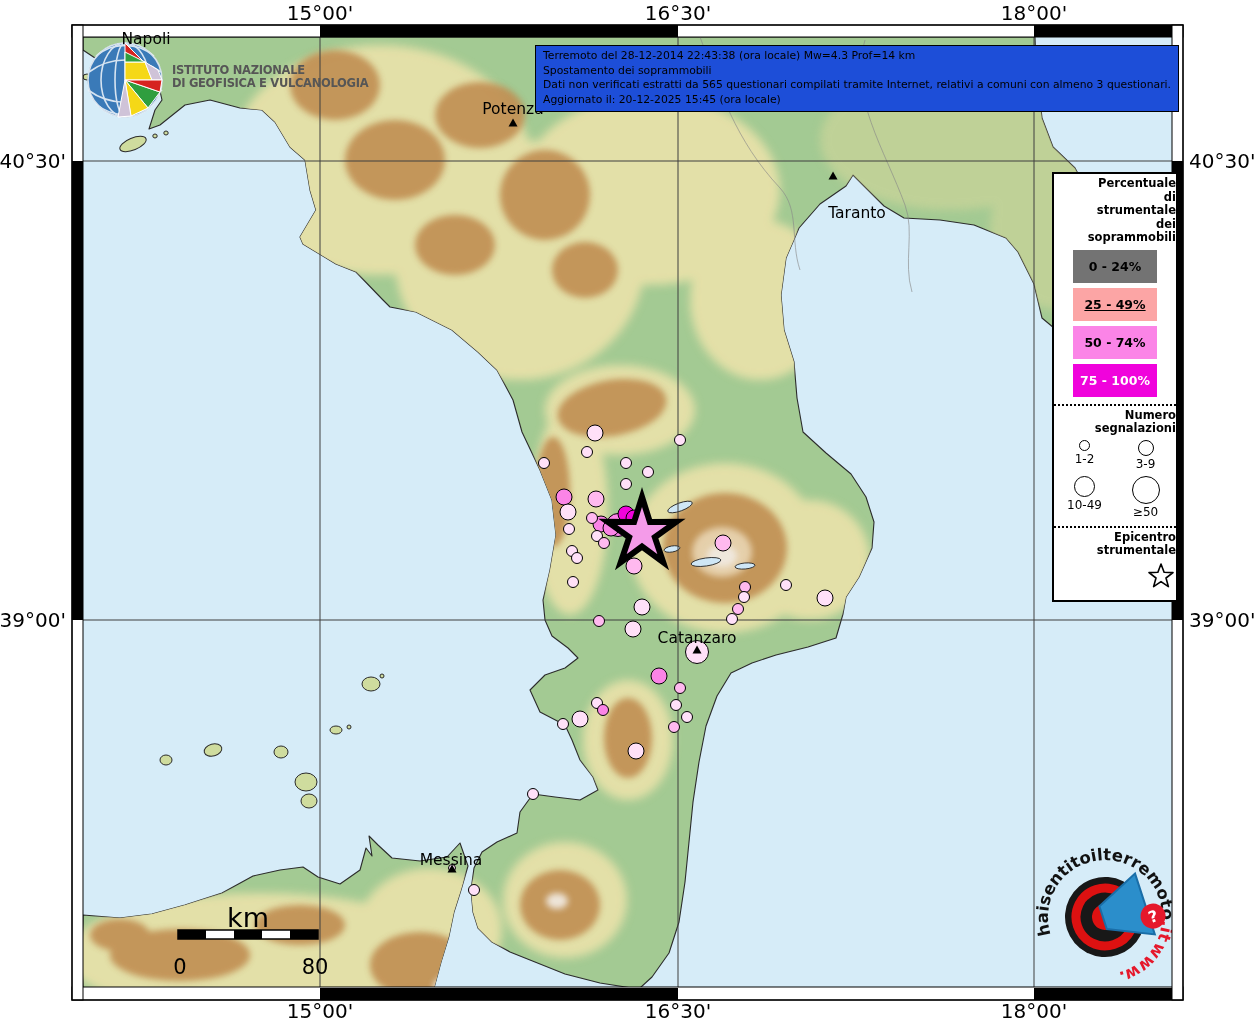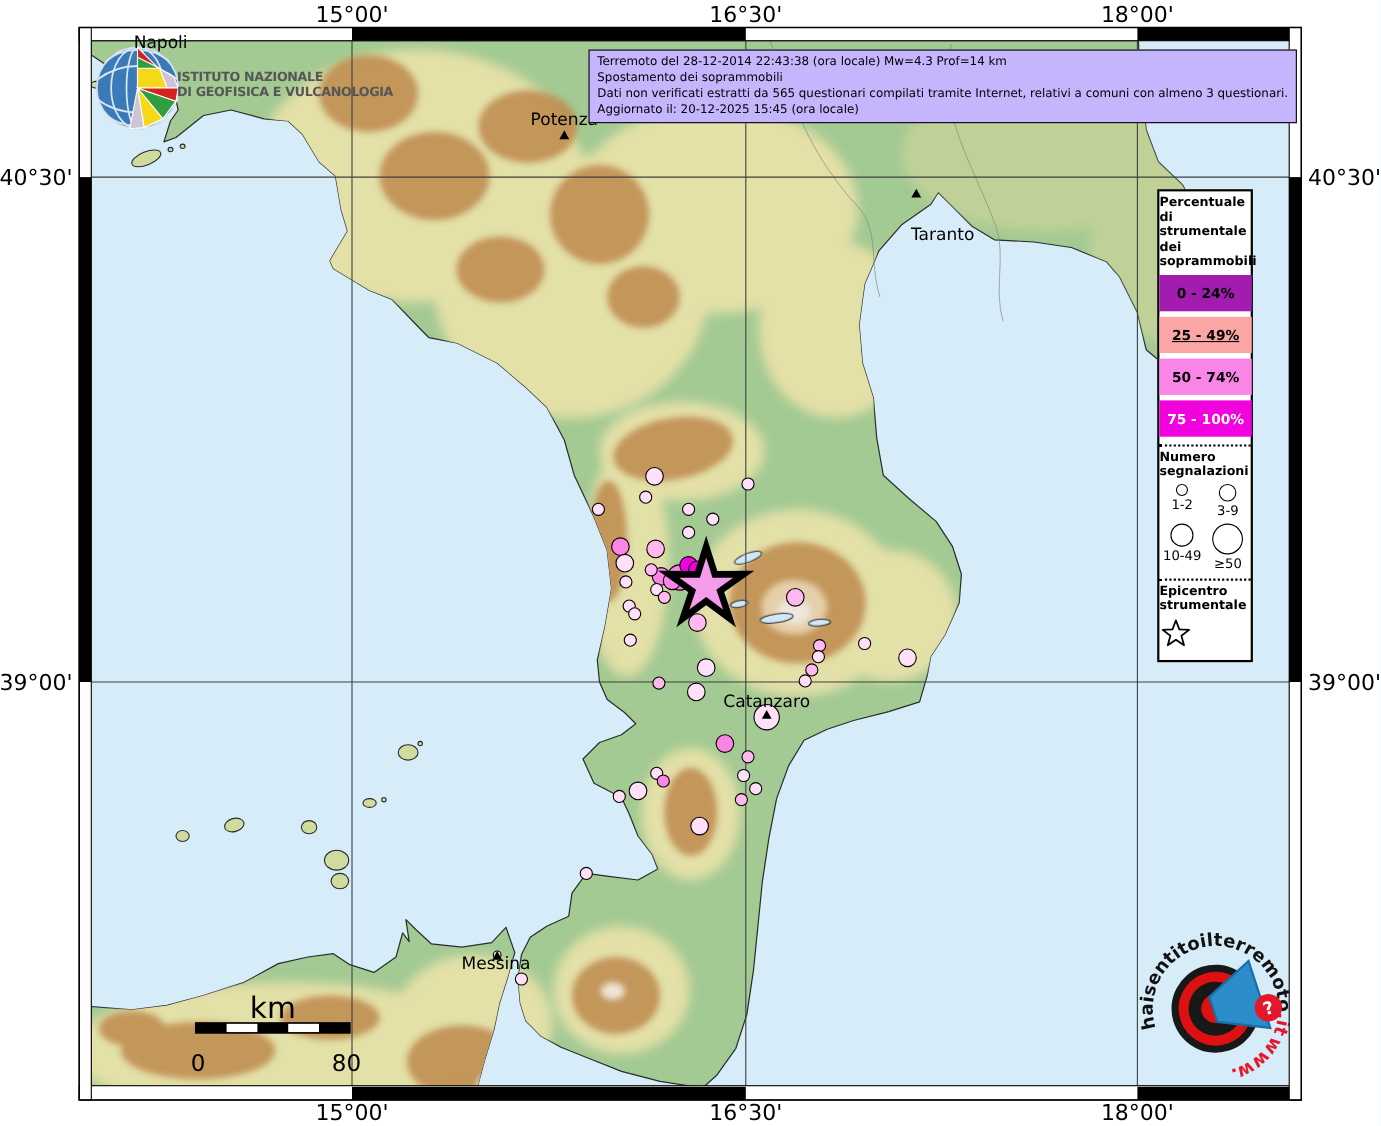--- a/index.html
+++ b/index.html
@@ -3,32 +3,32 @@
 <meta charset="utf-8">
 <style>
   html,body{margin:0;padding:0;background:#ffffff;}
   .stage{position:relative;width:1255px;height:1024px;background:#ffffff;
          font-family:"DejaVu Sans",sans-serif;overflow:hidden;}
   svg.base{position:absolute;left:0;top:0;}
   .ticklabel{position:absolute;transform:translate(-50%,-50%);font-size:20px;color:#000;white-space:nowrap;}
   .ticklabel.side-l{transform:translate(-100%,-50%);}
   .ticklabel.side-r{transform:translate(0,-50%);}
   .citylabel{position:absolute;transform:translate(-50%,-100%);font-size:15.5px;color:#000;white-space:nowrap;}
-  .infobox{position:absolute;left:535px;top:45px;background:#c4b5fd;border:1px solid #000;
+  .infobox{position:absolute;left:535px;top:45px;background:#1d4ed8;border:1px solid #000;
            padding:3px 7px 4px;font-size:10.8px;line-height:14.6px;white-space:nowrap;z-index:6;color:#000;}
-  .legend{position:absolute;left:1052px;top:172px;width:87px;box-sizing:border-box;background:#fff;
-          border:2px solid #000;z-index:6;text-align:left;padding:3px 0 6px;color:#000;}
+  .legend{position:absolute;left:1052px;top:172px;width:126px;box-sizing:border-box;background:#fff;
+          border:2px solid #000;z-index:6;text-align:right;padding:3px 0 6px;color:#000;}
   .legend-title{font-weight:bold;font-size:11.5px;line-height:13.5px;}
   .swatch{width:84px;height:33px;margin:5px auto 0;display:flex;align-items:center;justify-content:center;
           font-weight:bold;font-size:12.5px;}
   .divider{border-top:2px dotted #000;margin:7px 0 3px;}
   .count-grid{display:grid;grid-template-columns:1fr 1fr;row-gap:1px;}
   .count-item{display:flex;flex-direction:column;align-items:center;font-size:12px;line-height:14px;}
   .count-circle{border:1.7px solid #000;border-radius:50%;background:#fff;margin:4px 0 1px;}
-  .ingv-text{position:absolute;left:161px;top:64px;z-index:5;color:#565656;font-weight:bold;
+  .ingv-text{position:absolute;left:172px;top:64px;z-index:5;color:#565656;font-weight:bold;
              font-size:11.5px;line-height:13px;letter-spacing:-0.3px;white-space:nowrap;}
   .kmlabel{position:absolute;transform:translate(-50%,-50%);color:#000;white-space:nowrap;margin-top:10px;}
 </style>
 </head>
 <body>
 
 <div class="stage">
 
 <svg class="base" width="1255" height="1024" viewBox="0 0 1255 1024">
   <defs>
@@ -282,21 +282,21 @@
 
 <div class="legend">
   <div id="legend-title">
         <div class="legend-title">Percentuale</div>
         <div class="legend-title">di</div>
         <div class="legend-title">strumentale</div>
         <div class="legend-title">dei</div>
         <div class="legend-title">soprammobili</div>
       </div>
   <div id="legend-swatches">
-        <div class="swatch" style="background: #a21caf; color: rgb(0, 0, 0);">0 - 24%</div>
+        <div class="swatch" style="background: #737373; color: rgb(0, 0, 0);">0 - 24%</div>
         <div class="swatch" style="background: #fca5a5; color: rgb(0, 0, 0); text-decoration: underline;">25 - 49%</div>
         <div class="swatch" style="background: rgb(251, 132, 231); color: rgb(0, 0, 0);">50 - 74%</div>
         <div class="swatch" style="background: rgb(240, 3, 220); color: rgb(255, 255, 255);">75 - 100%</div>
       </div>
   <div class="divider"></div>
   <div id="legend-count-title" class="legend-title">
         <div>Numero</div>
         <div>segnalazioni</div>
       </div>
   <div id="legend-counts" class="count-grid">
@@ -341,16 +341,16 @@
       <div class="ticklabel" style="left: 678px; top: 1011px;">16°30'</div>
       <div class="ticklabel" style="left: 1034px; top: 1011px;">18°00'</div>
       <div class="ticklabel side-l" style="left: 66px; top: 161px;">40°30'</div>
       <div class="ticklabel side-l" style="left: 66px; top: 620px;">39°00'</div>
       <div class="ticklabel side-r" style="left: 1189px; top: 161px;">40°30'</div>
       <div class="ticklabel side-r" style="left: 1189px; top: 620px;">39°00'</div>
       <div class="citylabel" style="left: 146px; top: 48px;">Napoli</div>
       <div class="citylabel" style="left: 513px; top: 118px;">Potenza</div>
       <div class="citylabel" style="left: 857px; top: 174px; margin-top: 48px;">Taranto</div>
       <div class="citylabel" style="left: 697px; top: 647px;">Catanzaro</div>
-      <div class="citylabel" style="left: 451px; top: 869px; margin-top: 16px;">Messina</div>
+      <div class="citylabel" style="left: 451px; top: 869px;">Messina</div>
     </div>
 
 </div>
 
 </body></html>

